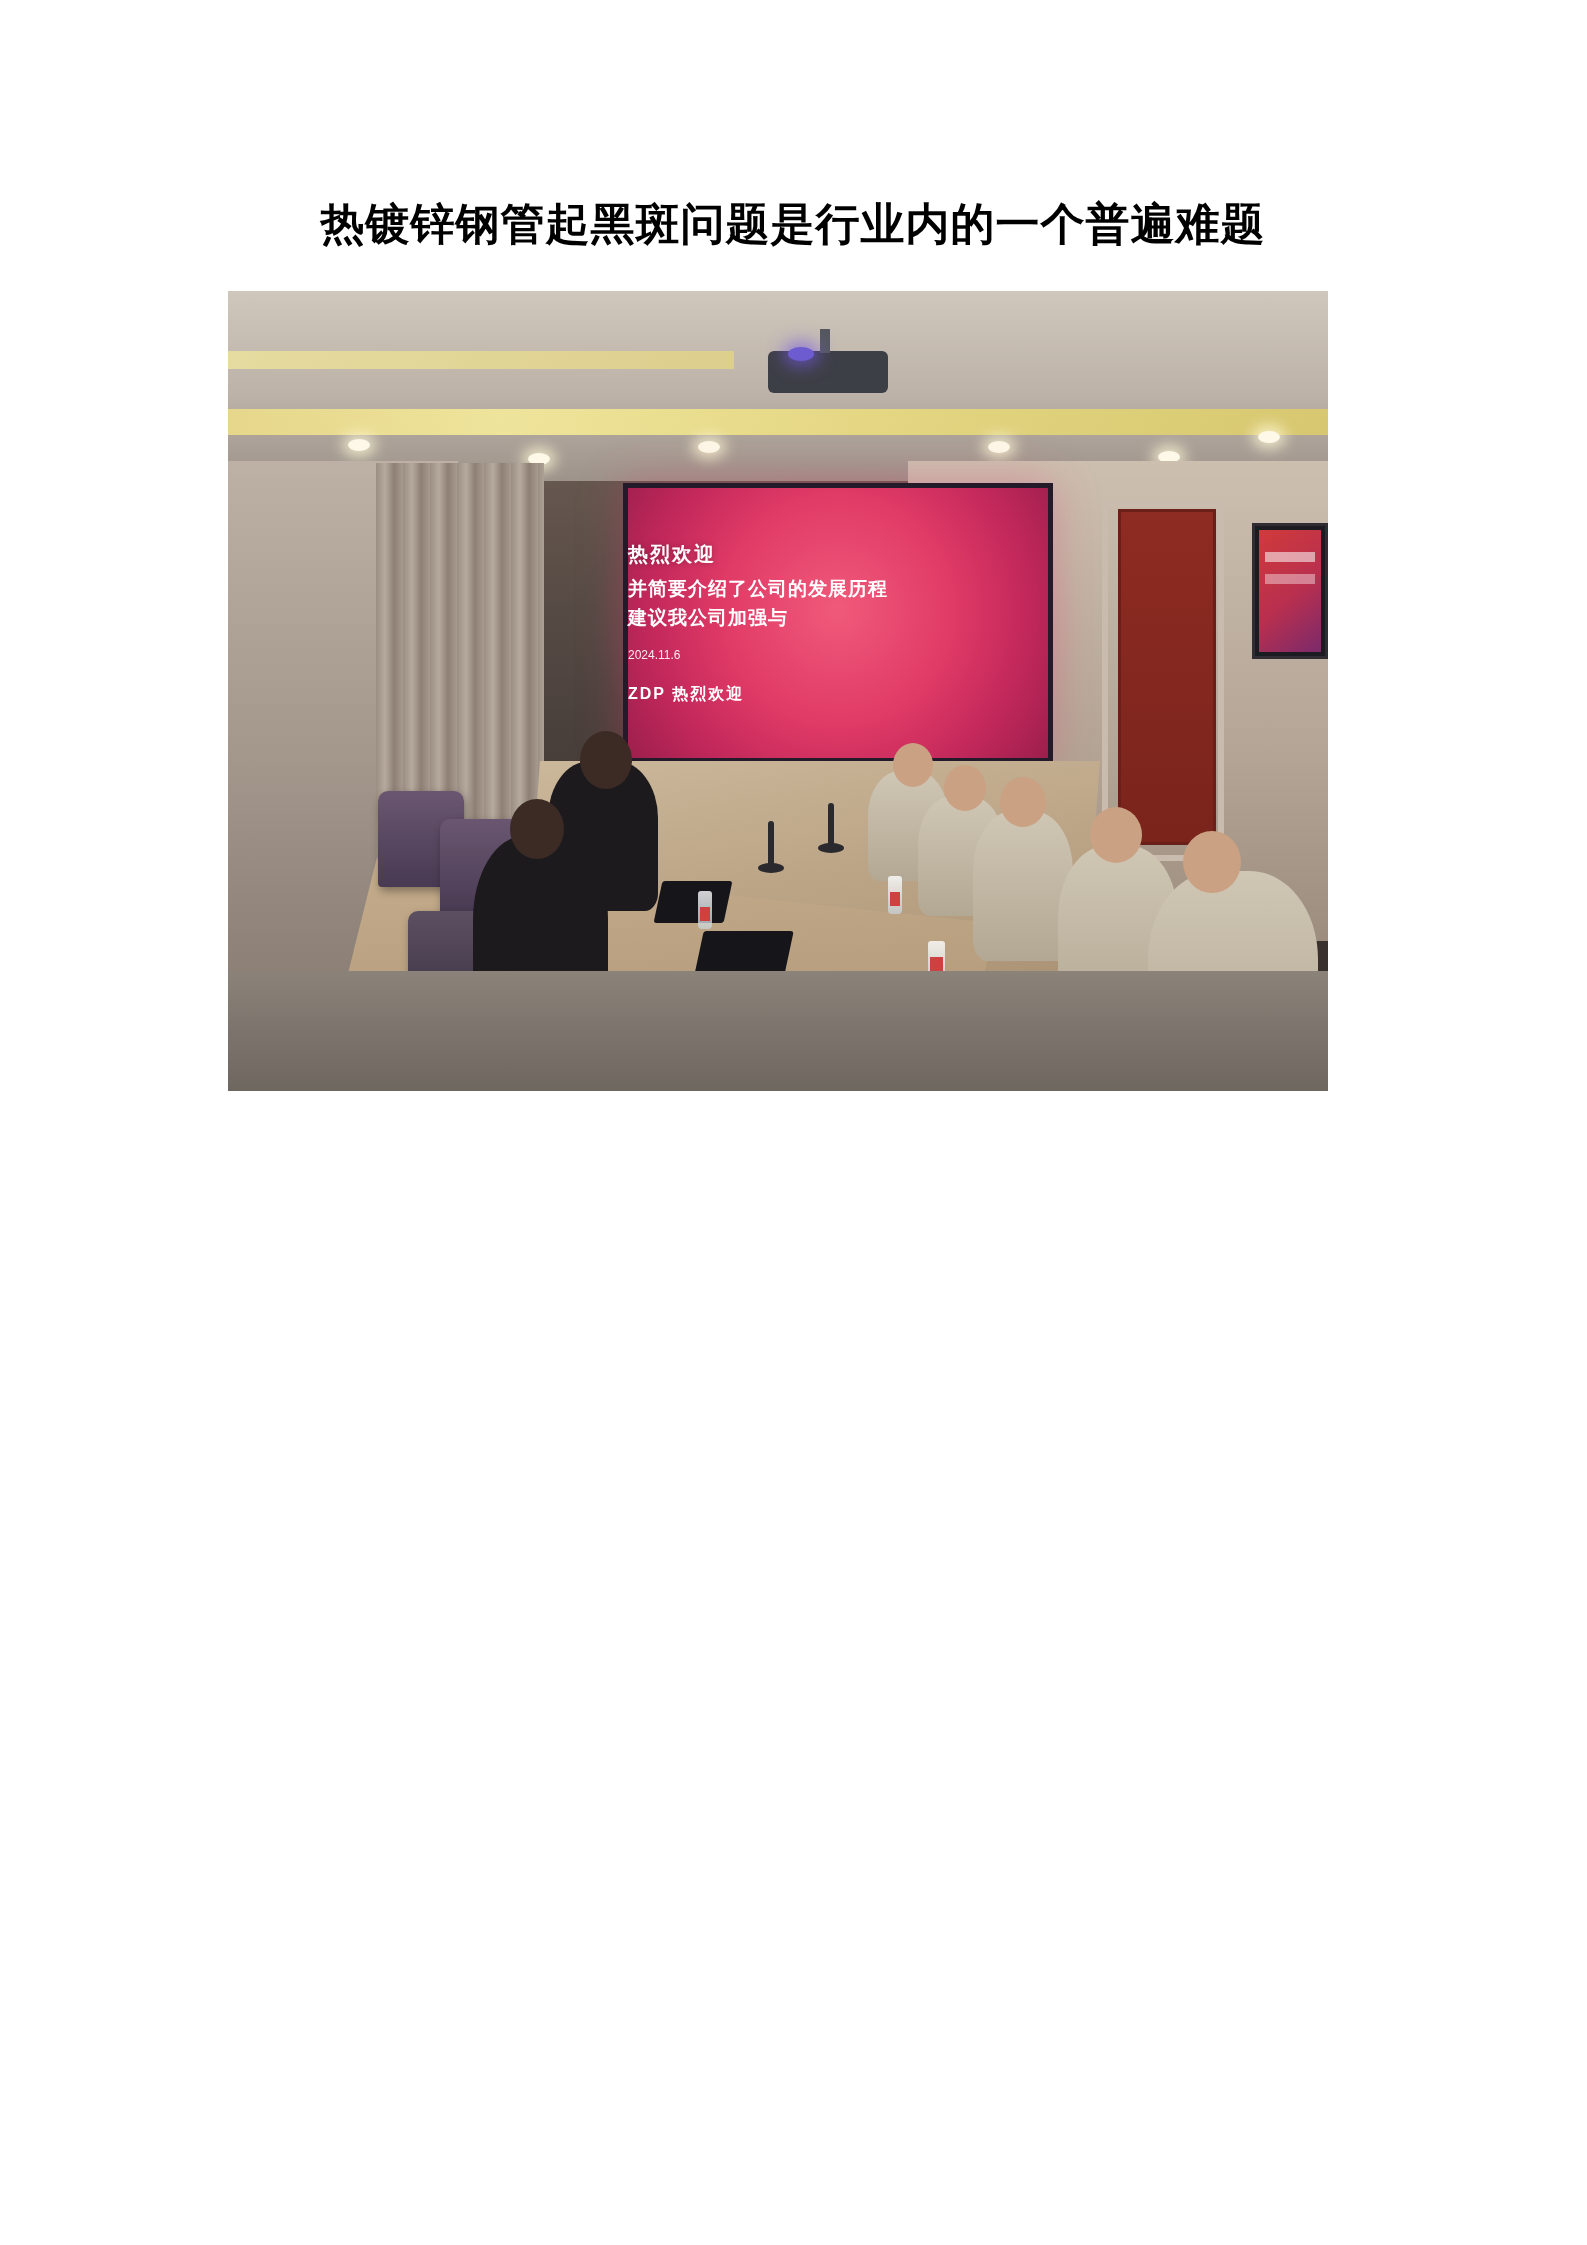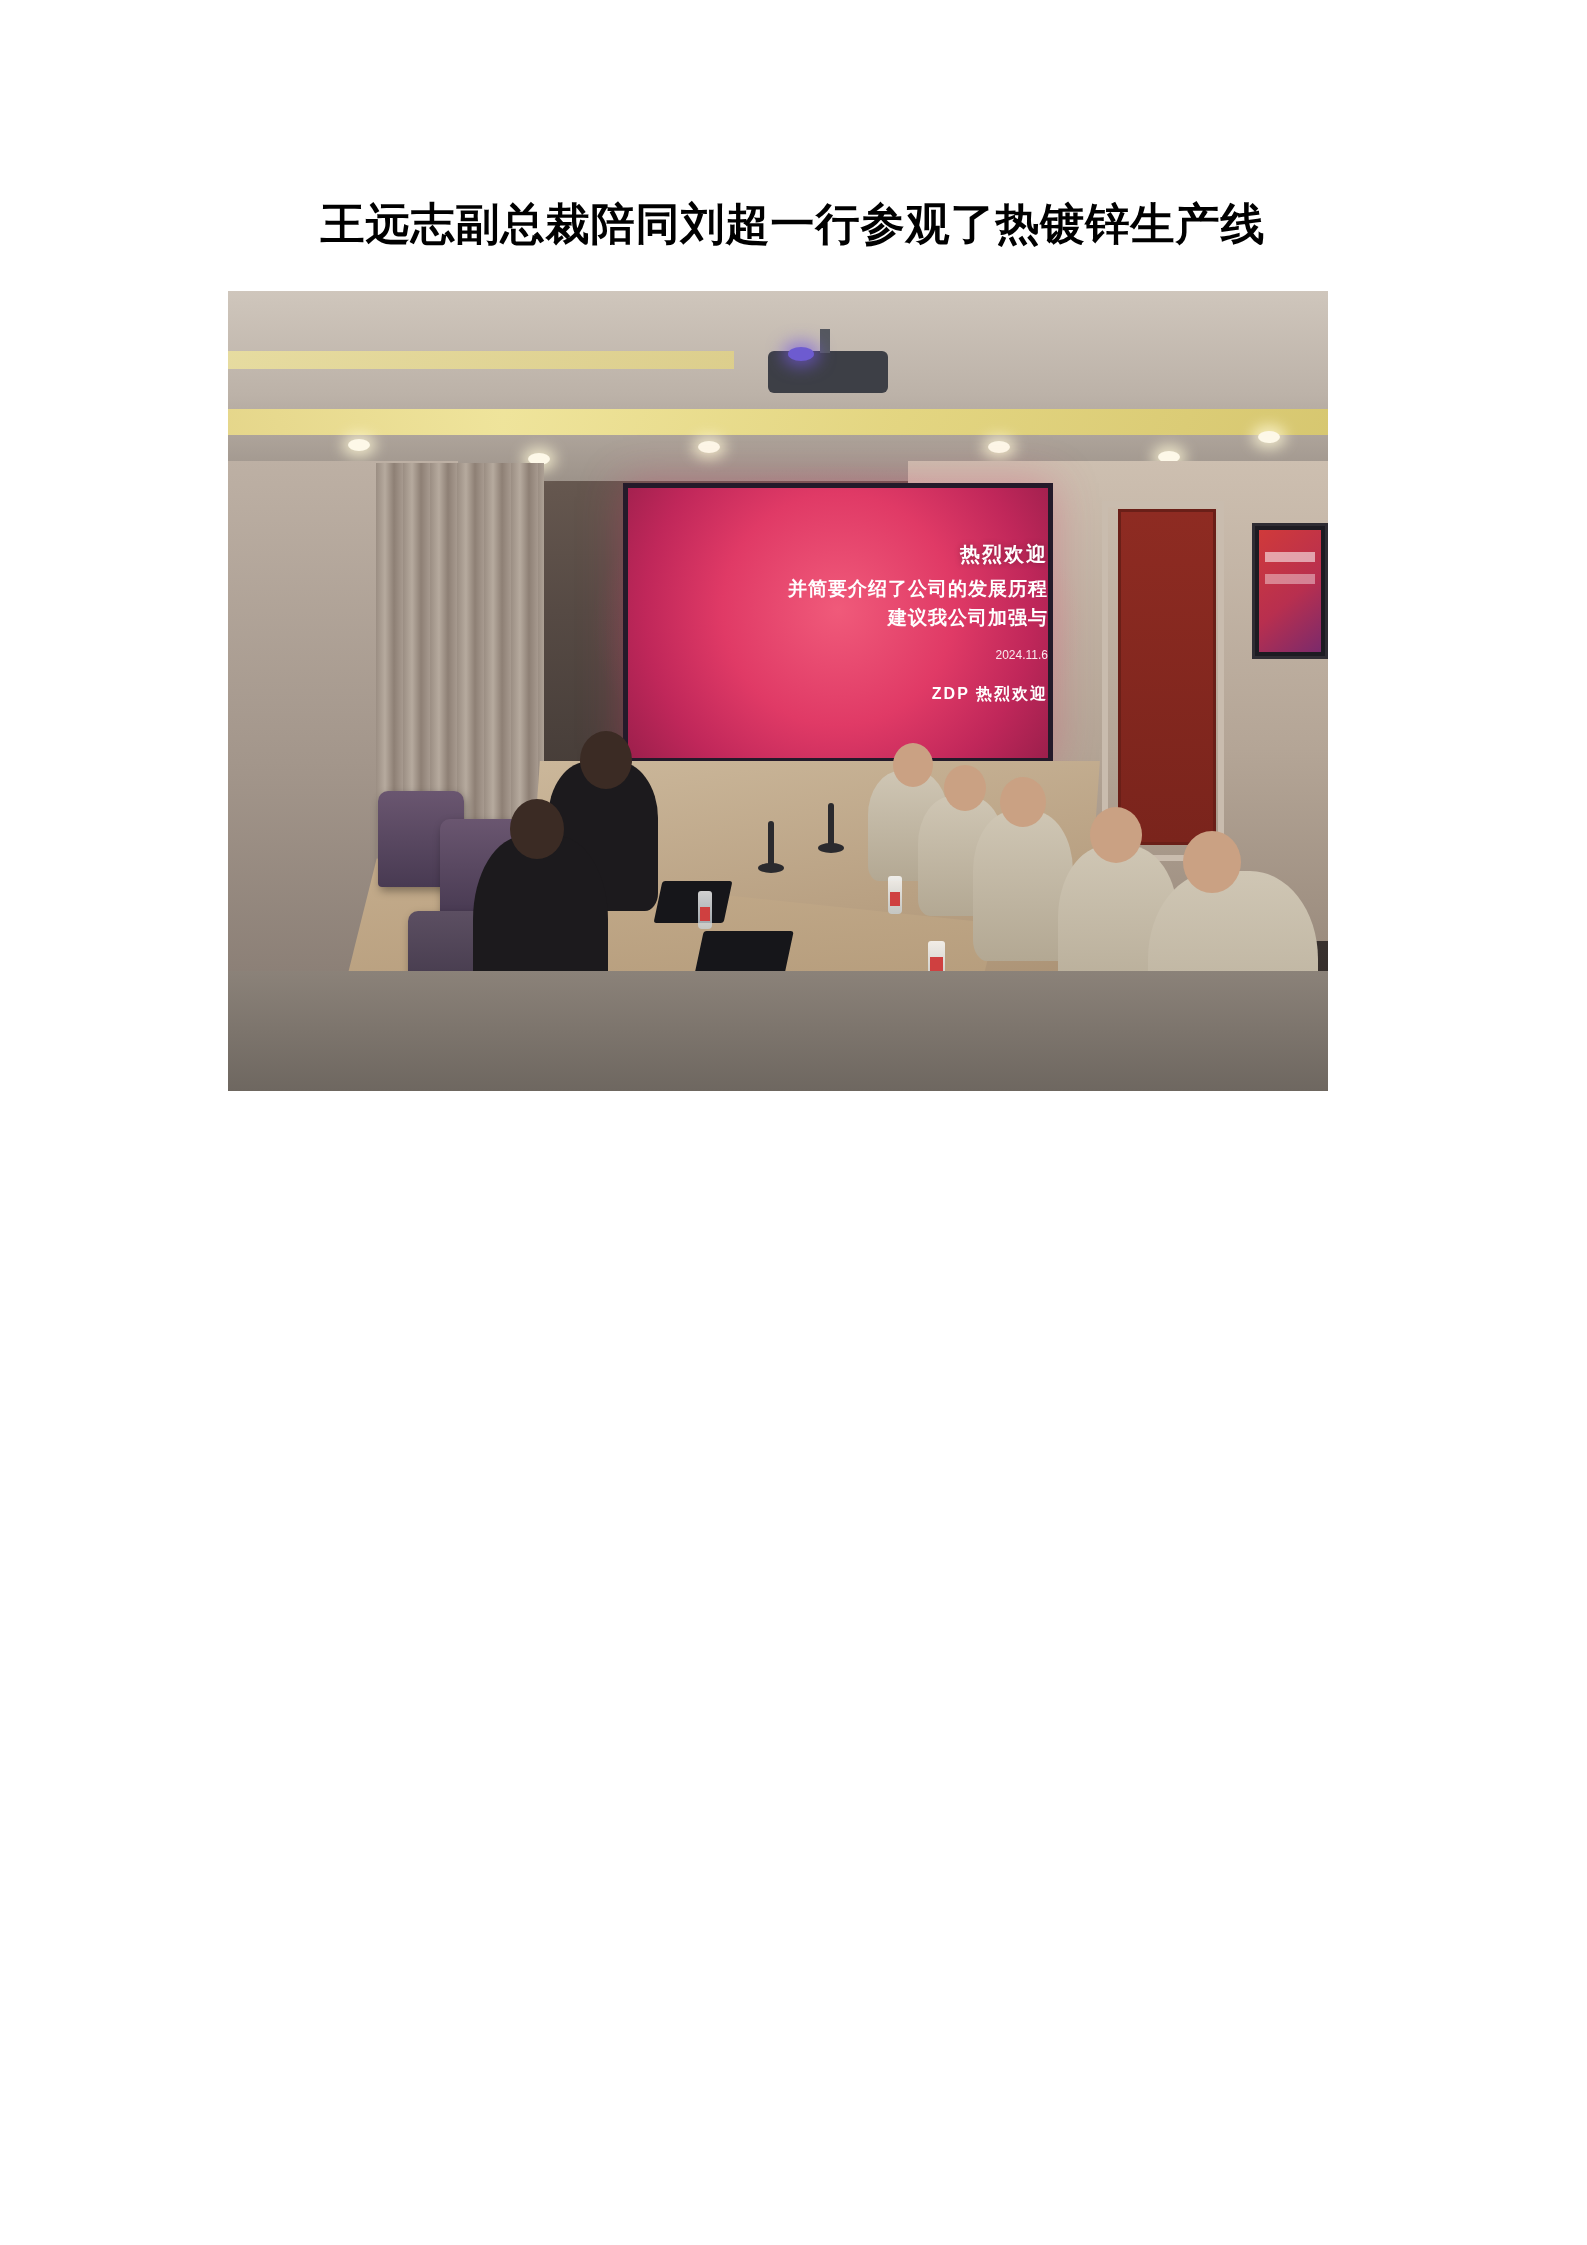--- a/index.html
+++ b/index.html
@@ -158,21 +158,21 @@
     background: #1b1320;
     border: 5px solid #241a2a;
     box-shadow: 0 0 40px rgba(220,60,110,.35);
   }
   .screen {
     position: absolute;
     inset: 0;
     background: radial-gradient(circle at 50% 45%, #f05a7a 0%, #e03a66 45%, #c0275a 75%, #9c1f4c 100%);
     display: flex;
     flex-direction: column;
-    align-items: flex-end;
+    align-items: flex-start;
     justify-content: center;
     color: #ffffff;
     font-family: "Liberation Sans", sans-serif;
     text-align: center;
   }
   .screen-l1 {
     font-size: 20px; font-weight: bold; letter-spacing: 2px;
     text-shadow: 0 0 6px rgba(0,0,0,.3);
     margin-bottom: 7px;
   }
@@ -277,21 +277,21 @@
     left: 0; bottom: 0; width: 100%; height: 120px;
     background: linear-gradient(180deg, #8b8279 0%, #6e6760 100%);
   }
 </style>
 </head>
 <body>
 
 <div class="page">
   <div class="content">
 
-    <h1 class="doc-title">王远志副总裁陪同刘超一行参观了热镀锌生产线</h1>
+    <h1 class="doc-title">热镀锌钢管起黑斑问题是行业内的一个普遍难题</h1>
 
 
 
     <div class="figure">
       <div class="photo">
 
         <div class="ceiling"></div>
         <div class="ceiling-cove"></div>
         <div class="ceiling-cove2"></div>
 

